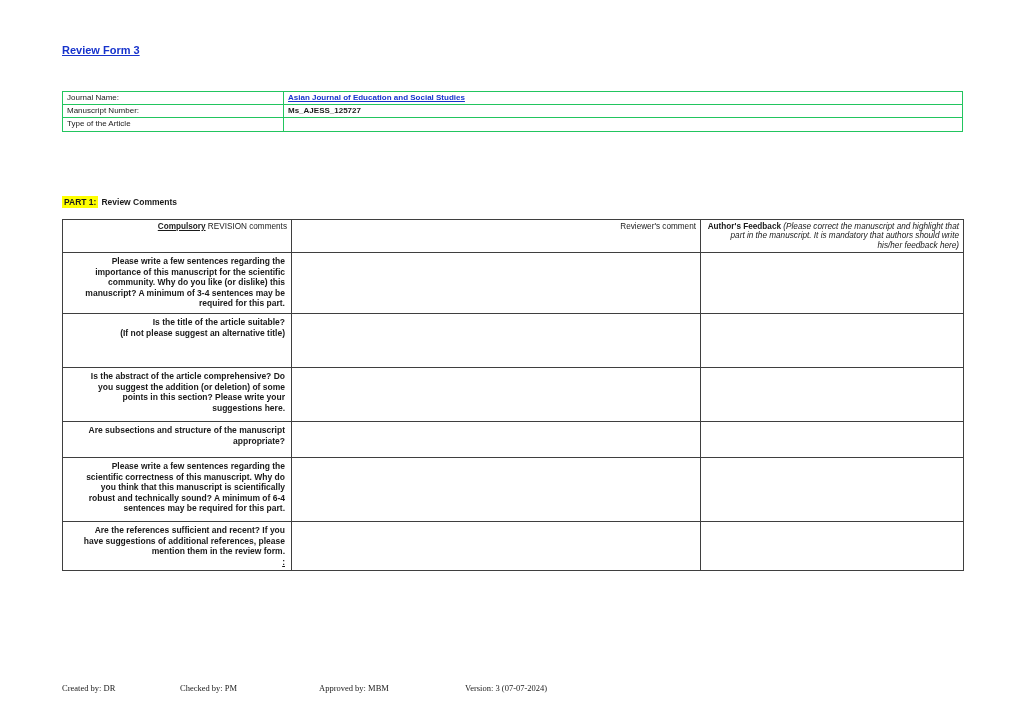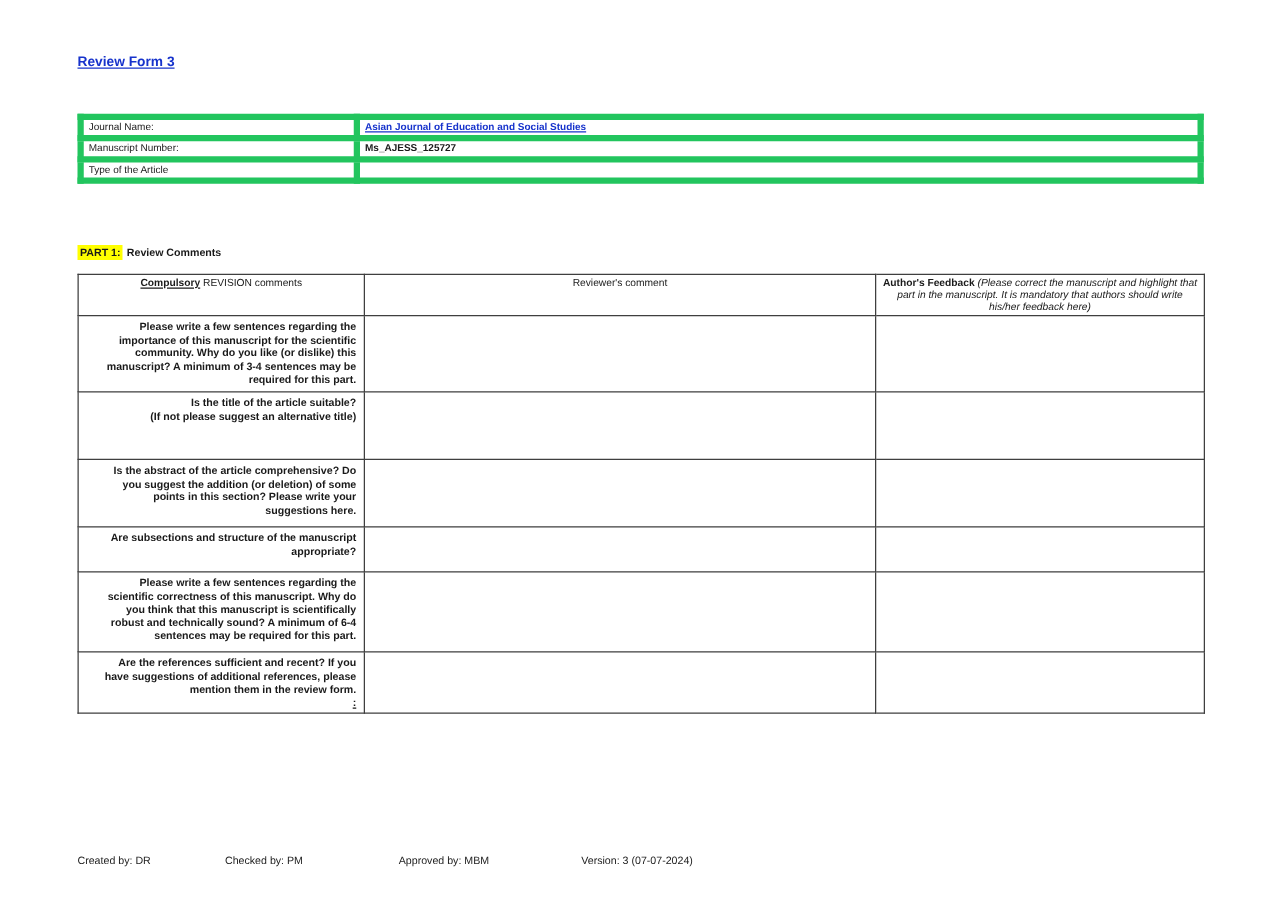--- a/index.html
+++ b/index.html
@@ -13,21 +13,21 @@
     position:absolute; left:62px; top:44px;
     font-size:11px; font-weight:bold; text-decoration:underline;
     color:var(--link,#1733CC);
   }
   
   table { border-collapse:collapse; table-layout:fixed; }
   .info-table {
     position:absolute; left:62px; top:91px; width:901px;
     font-size:8px; line-height:10px;
   }
-  .info-table td { border:5px solid #22c55e; vertical-align:top; padding:1px 4px; }
+  .info-table td { border:1px solid #22c55e; vertical-align:top; padding:1px 4px; }
   .info-table col.icol1 { width:221px; }
   .info-table tr.ir-0 { height:13px; }
   .info-table tr.ir-1 { height:12px; }
   .info-table tr.ir-2 { height:27px; }
   .info-table tr.ir-3 { height:14px; }
   .ivalue.bold { font-weight:bold; }
   .ivalue.middle { vertical-align:middle; }
   .link {
     color:var(--link,#1733CC); font-weight:bold; text-decoration:underline;
     cursor:pointer;
@@ -39,37 +39,37 @@
   
   .review-table {
     position:absolute; left:62px; top:219px; width:901px;
     font-size:8.5px; line-height:10.5px;
   }
   .review-table col.c1 { width:229px; }
   .review-table col.c2 { width:409px; }
   .review-table col.c3 { width:263px; }
   .review-table th, .review-table td { border:1px solid #3f3f3f; vertical-align:top; }
   .review-table thead tr { height:29px; }
-  .review-table th { text-align:center; font-weight:normal; padding:2px 4px; font-size:8.2px; line-height:9.4px; }
+  .review-table th { text-align:right; font-weight:normal; padding:2px 4px; font-size:8.2px; line-height:9.4px; }
   .bu { font-weight:bold; text-decoration:underline; }
   .b  { font-weight:bold; }
   .it { font-style:italic; }
   .qcell { padding:3px 6px 3px 13px;text-align:right; }
   .q { font-weight:bold; white-space:pre-line; display:block; }
   .suffix { font-weight:bold; text-decoration:underline; display:block; }
   .ccell, .fcell { cursor:text; }
   .review-table tr.row-0 { height:61px; }
   .review-table tr.row-1 { height:54px; }
   .review-table tr.row-2 { height:54px;padding-left:35px; }
   .review-table tr.row-3 { height:36px; }
   .review-table tr.row-4 { height:64px; }
   .review-table tr.row-5 { height:38px; }
   
   .footer { position:absolute; left:0; top:683px; width:1024px; height:14px;
-            font-family:Liberation Sans, sans-serif; font-size:8.5px; color:#222; }
+            font-family:Liberation Serif, serif; font-size:8.5px; color:#222; }
   .f { position:absolute; top:0; white-space:nowrap; }
   .f1 { left:62px; }
   .f2 { left:180px; }
   .f3 { left:319px;text-align:center; }
   .f4 { left:465px; }
 </style>
 </head>
 <body>
 
 <div class="page">

